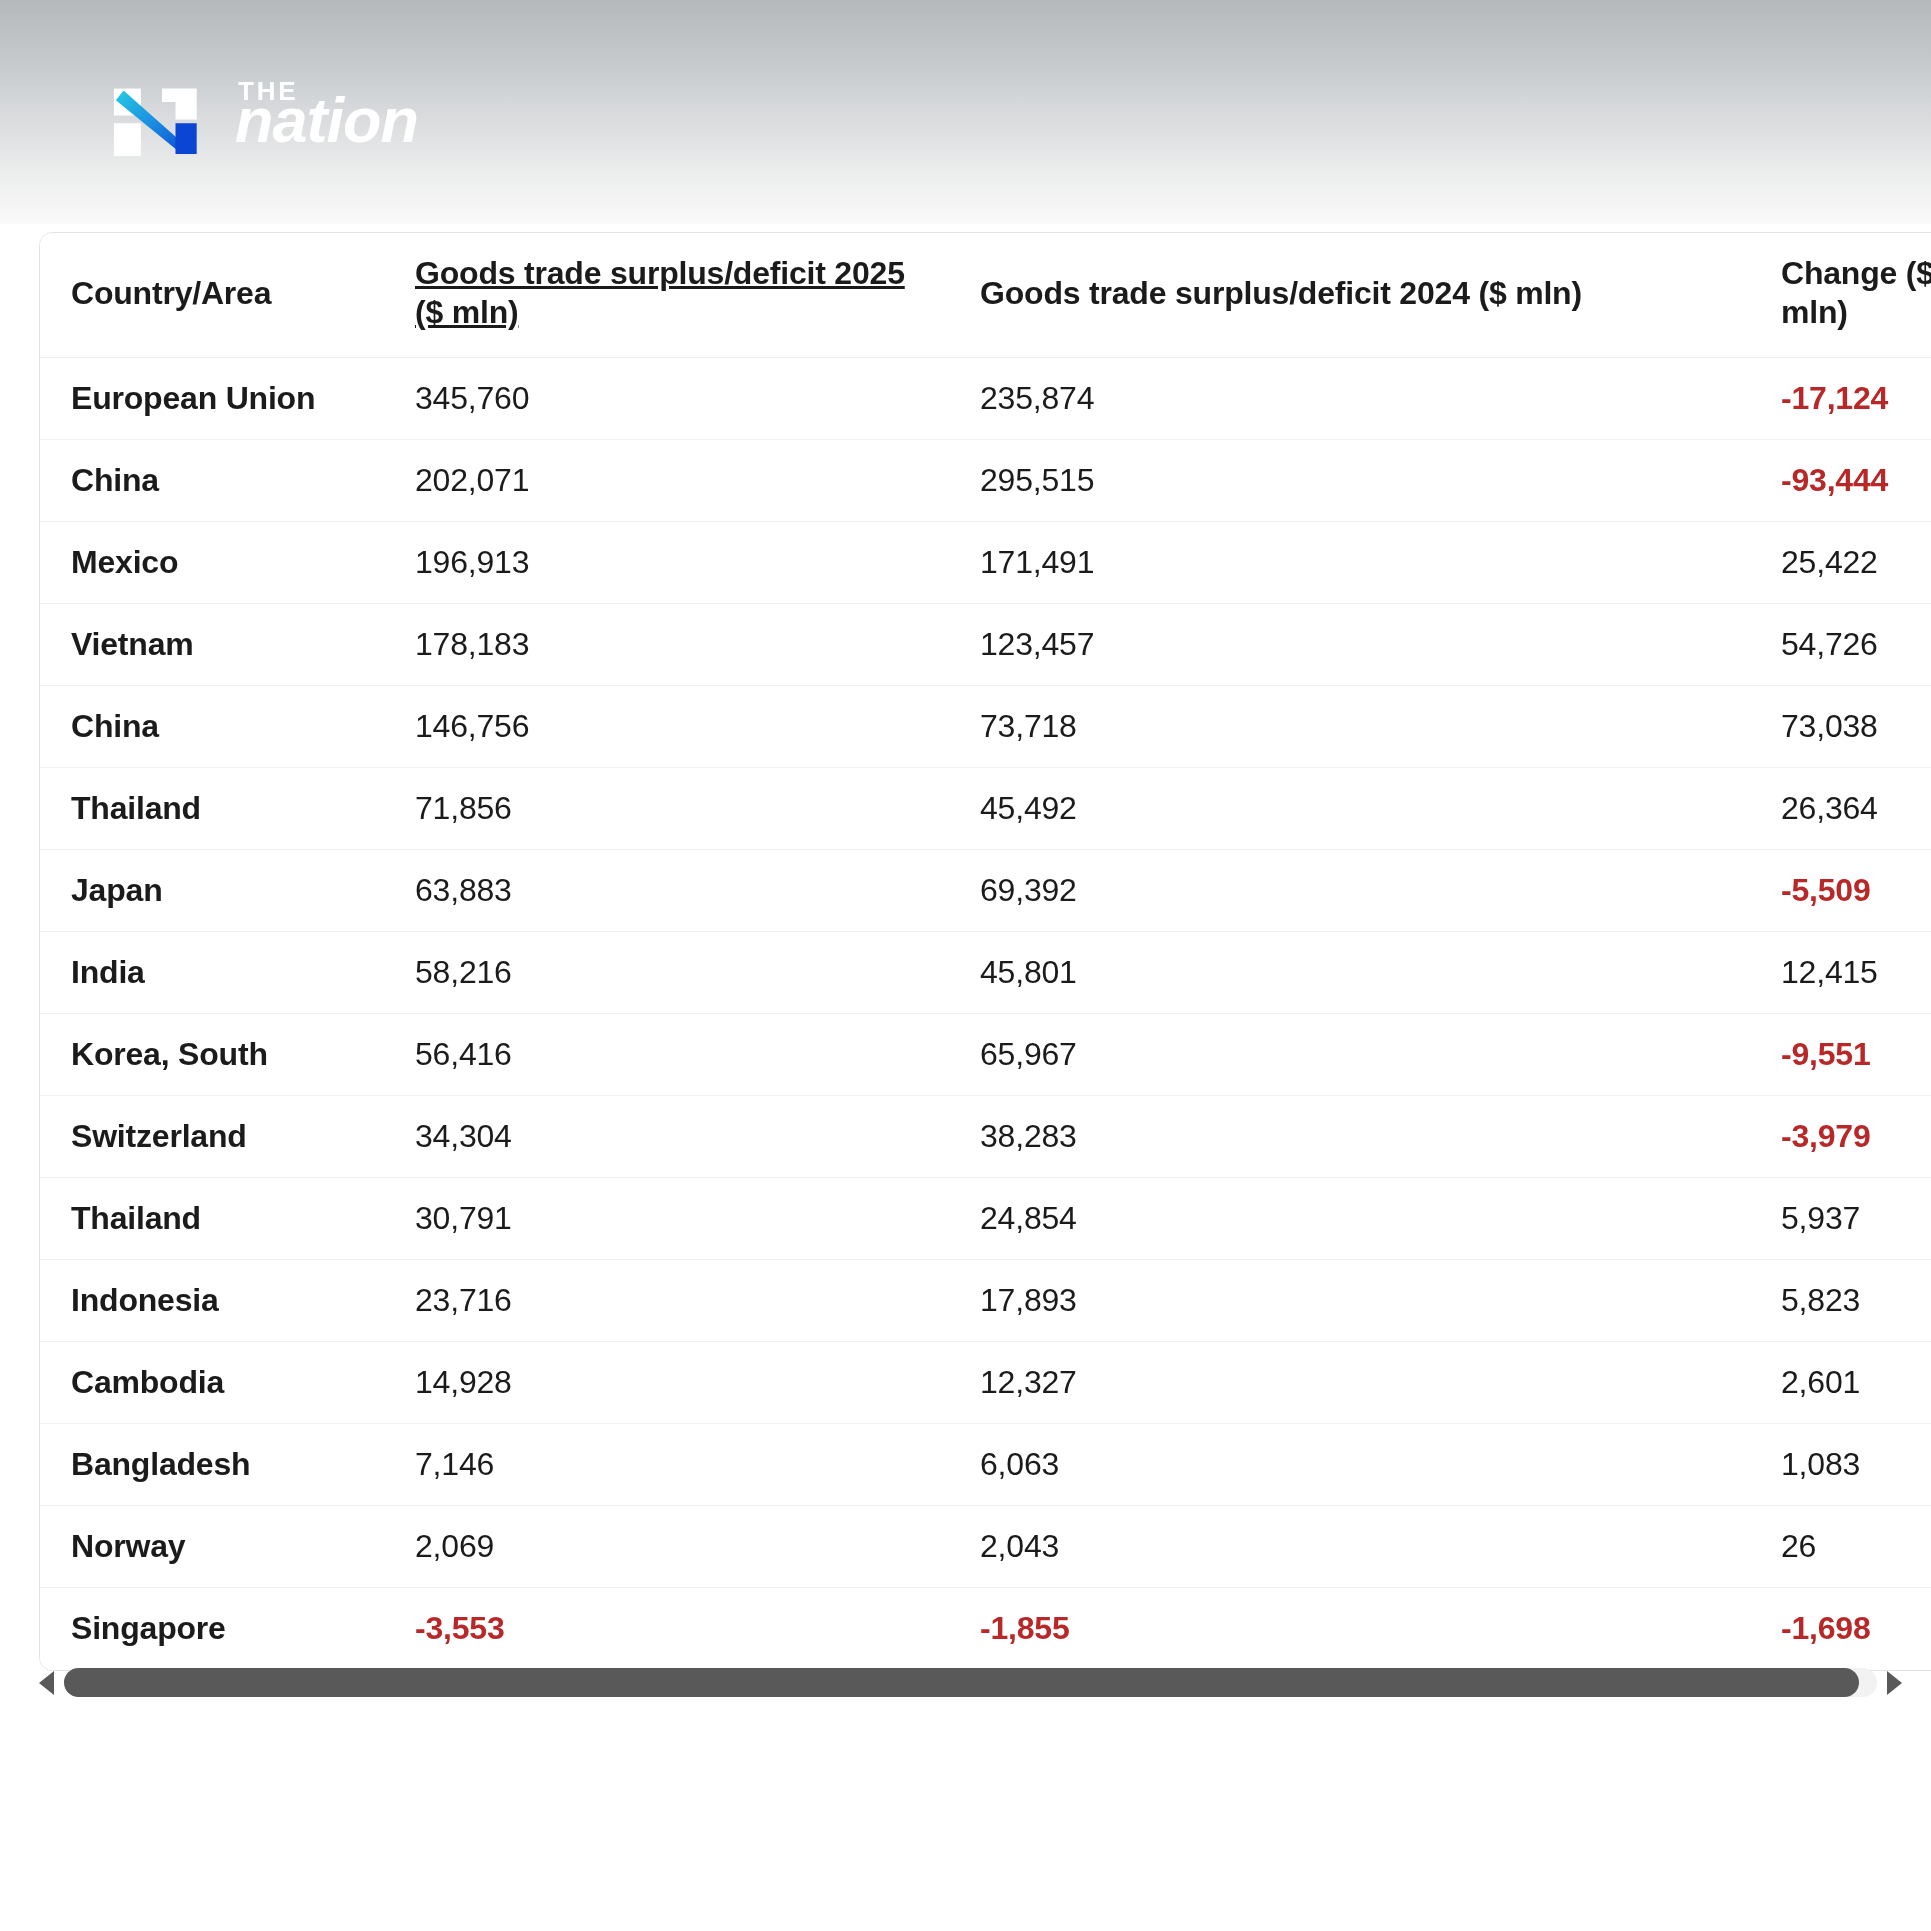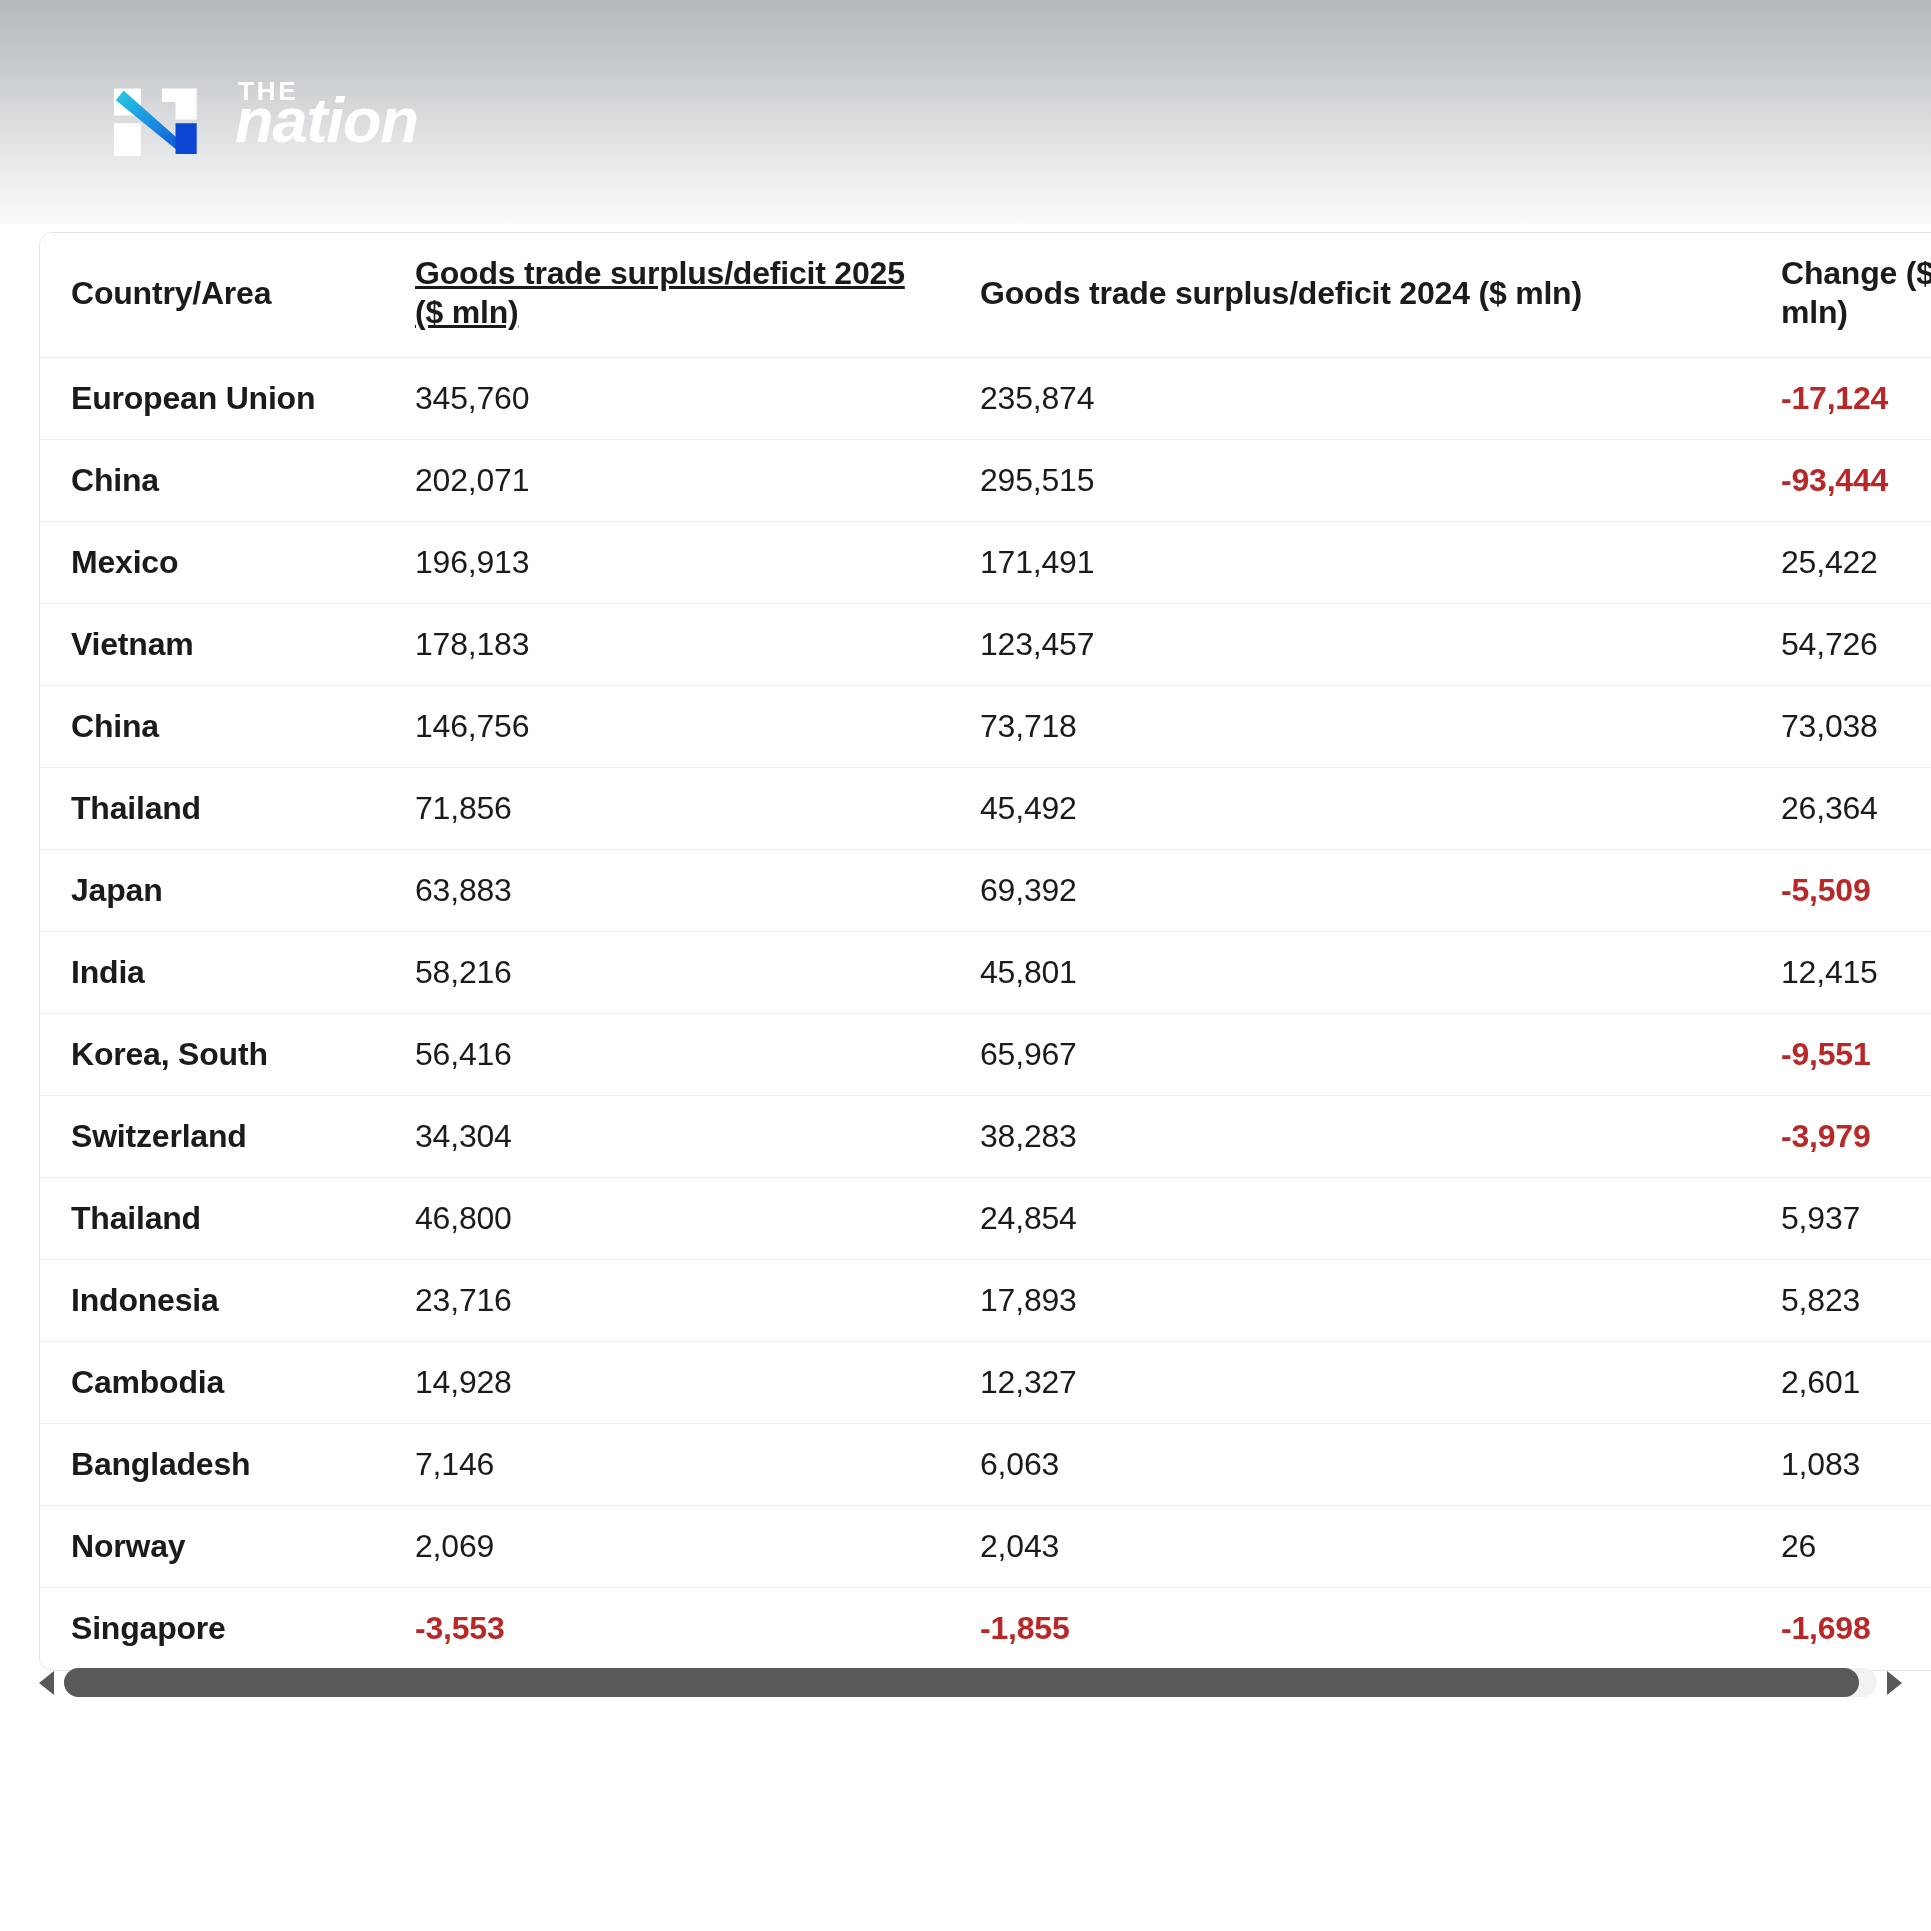--- a/index.html
+++ b/index.html
@@ -290,21 +290,21 @@
             <td class="cell-change neg">-9,551</td>
           </tr>
           <tr>
             <td class="cell-country">Switzerland</td>
             <td class="cell-2025">34,304</td>
             <td class="cell-2024">38,283</td>
             <td class="cell-change neg">-3,979</td>
           </tr>
           <tr>
             <td class="cell-country">Thailand</td>
-            <td class="cell-2025">46,800</td>
+            <td class="cell-2025">30,791</td>
             <td class="cell-2024">24,854</td>
             <td class="cell-change">5,937</td>
           </tr>
           <tr>
             <td class="cell-country">Indonesia</td>
             <td class="cell-2025">23,716</td>
             <td class="cell-2024">17,893</td>
             <td class="cell-change">5,823</td>
           </tr>
           <tr>

